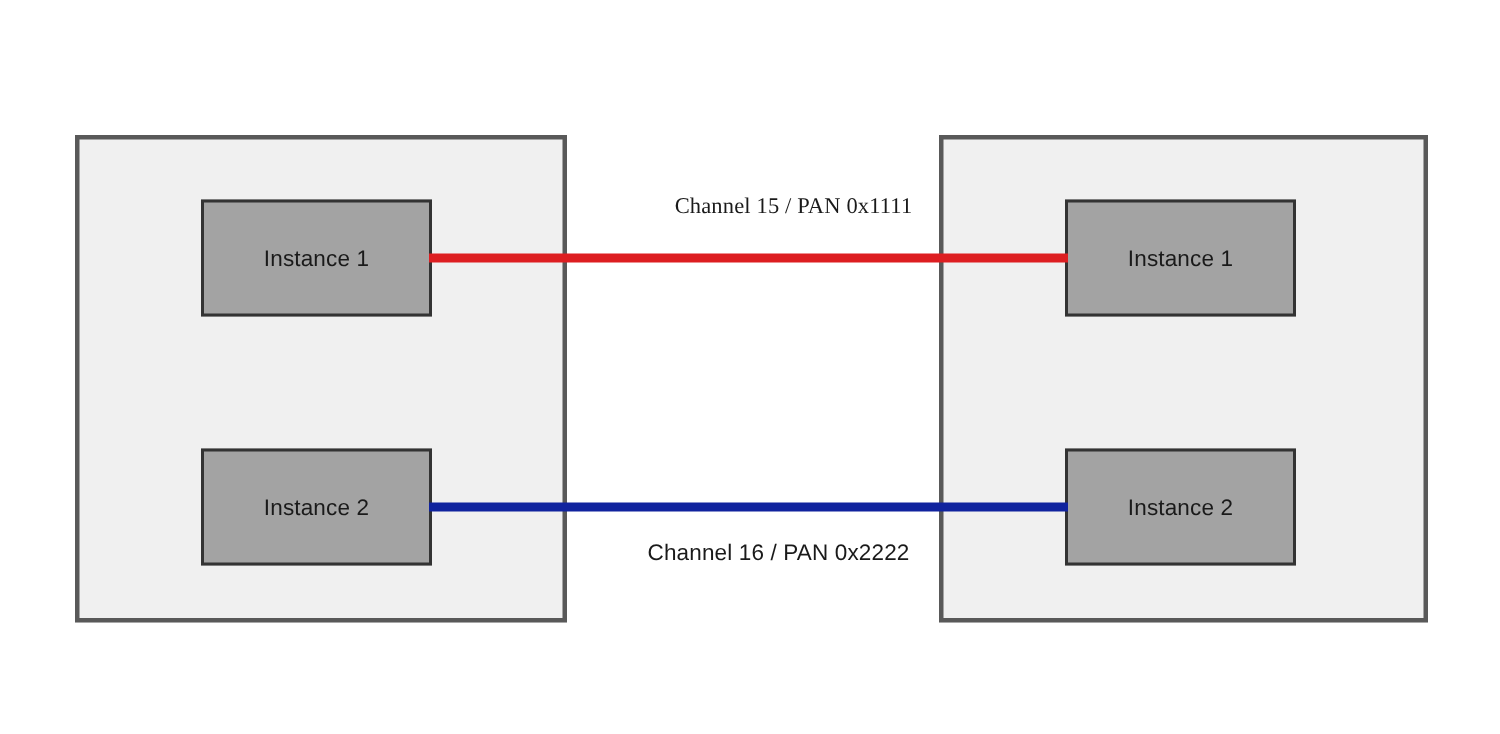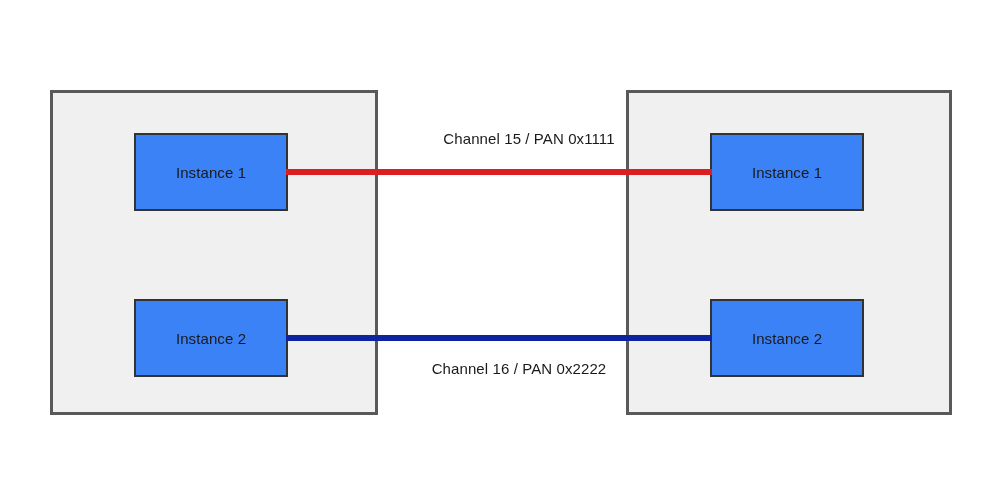--- a/index.html
+++ b/index.html
@@ -45,21 +45,21 @@
   #caption-right {
     left: 0; right: 0;
     top: 243px;
   }
 
   
   .instance-box {
     position: absolute;
     width: 154px;
     height: 78px;
-    background: #3b82f6;
+    background: #a3a3a3;
     border: 2px solid #333333;
     box-sizing: border-box;
     display: flex;
     align-items: center;
     justify-content: center;
     color: #1a1a1a;
     font-size: 15px;
     letter-spacing: 0.1px;
   }
   #inst-l1 { left: 134px; top: 133px; }
@@ -79,21 +79,21 @@
 
   
   .link-label {
     position: absolute;
     text-align: center;
     color: #1a1a1a;
     font-size: 15px;
     letter-spacing: 0.1px;
     white-space: nowrap;
   }
-  #label-top    { left: 286px; width: 486px; top: 130px; }
+  #label-top    { left: 286px; width: 486px; top: 130px; font-family: Liberation Serif, serif; }
   #label-bottom { left: 286px; width: 426px; top: 360px; padding-left: 20px; }
 </style>
 </head>
 <body>
 
 <div id="canvas">
 
   <div class="node-container" id="node-left" style="background: rgb(240, 240, 240); border-color: rgb(89, 89, 89);">
     <div class="node-caption" id="caption-left">Multi Instance
 Node 1</div>

